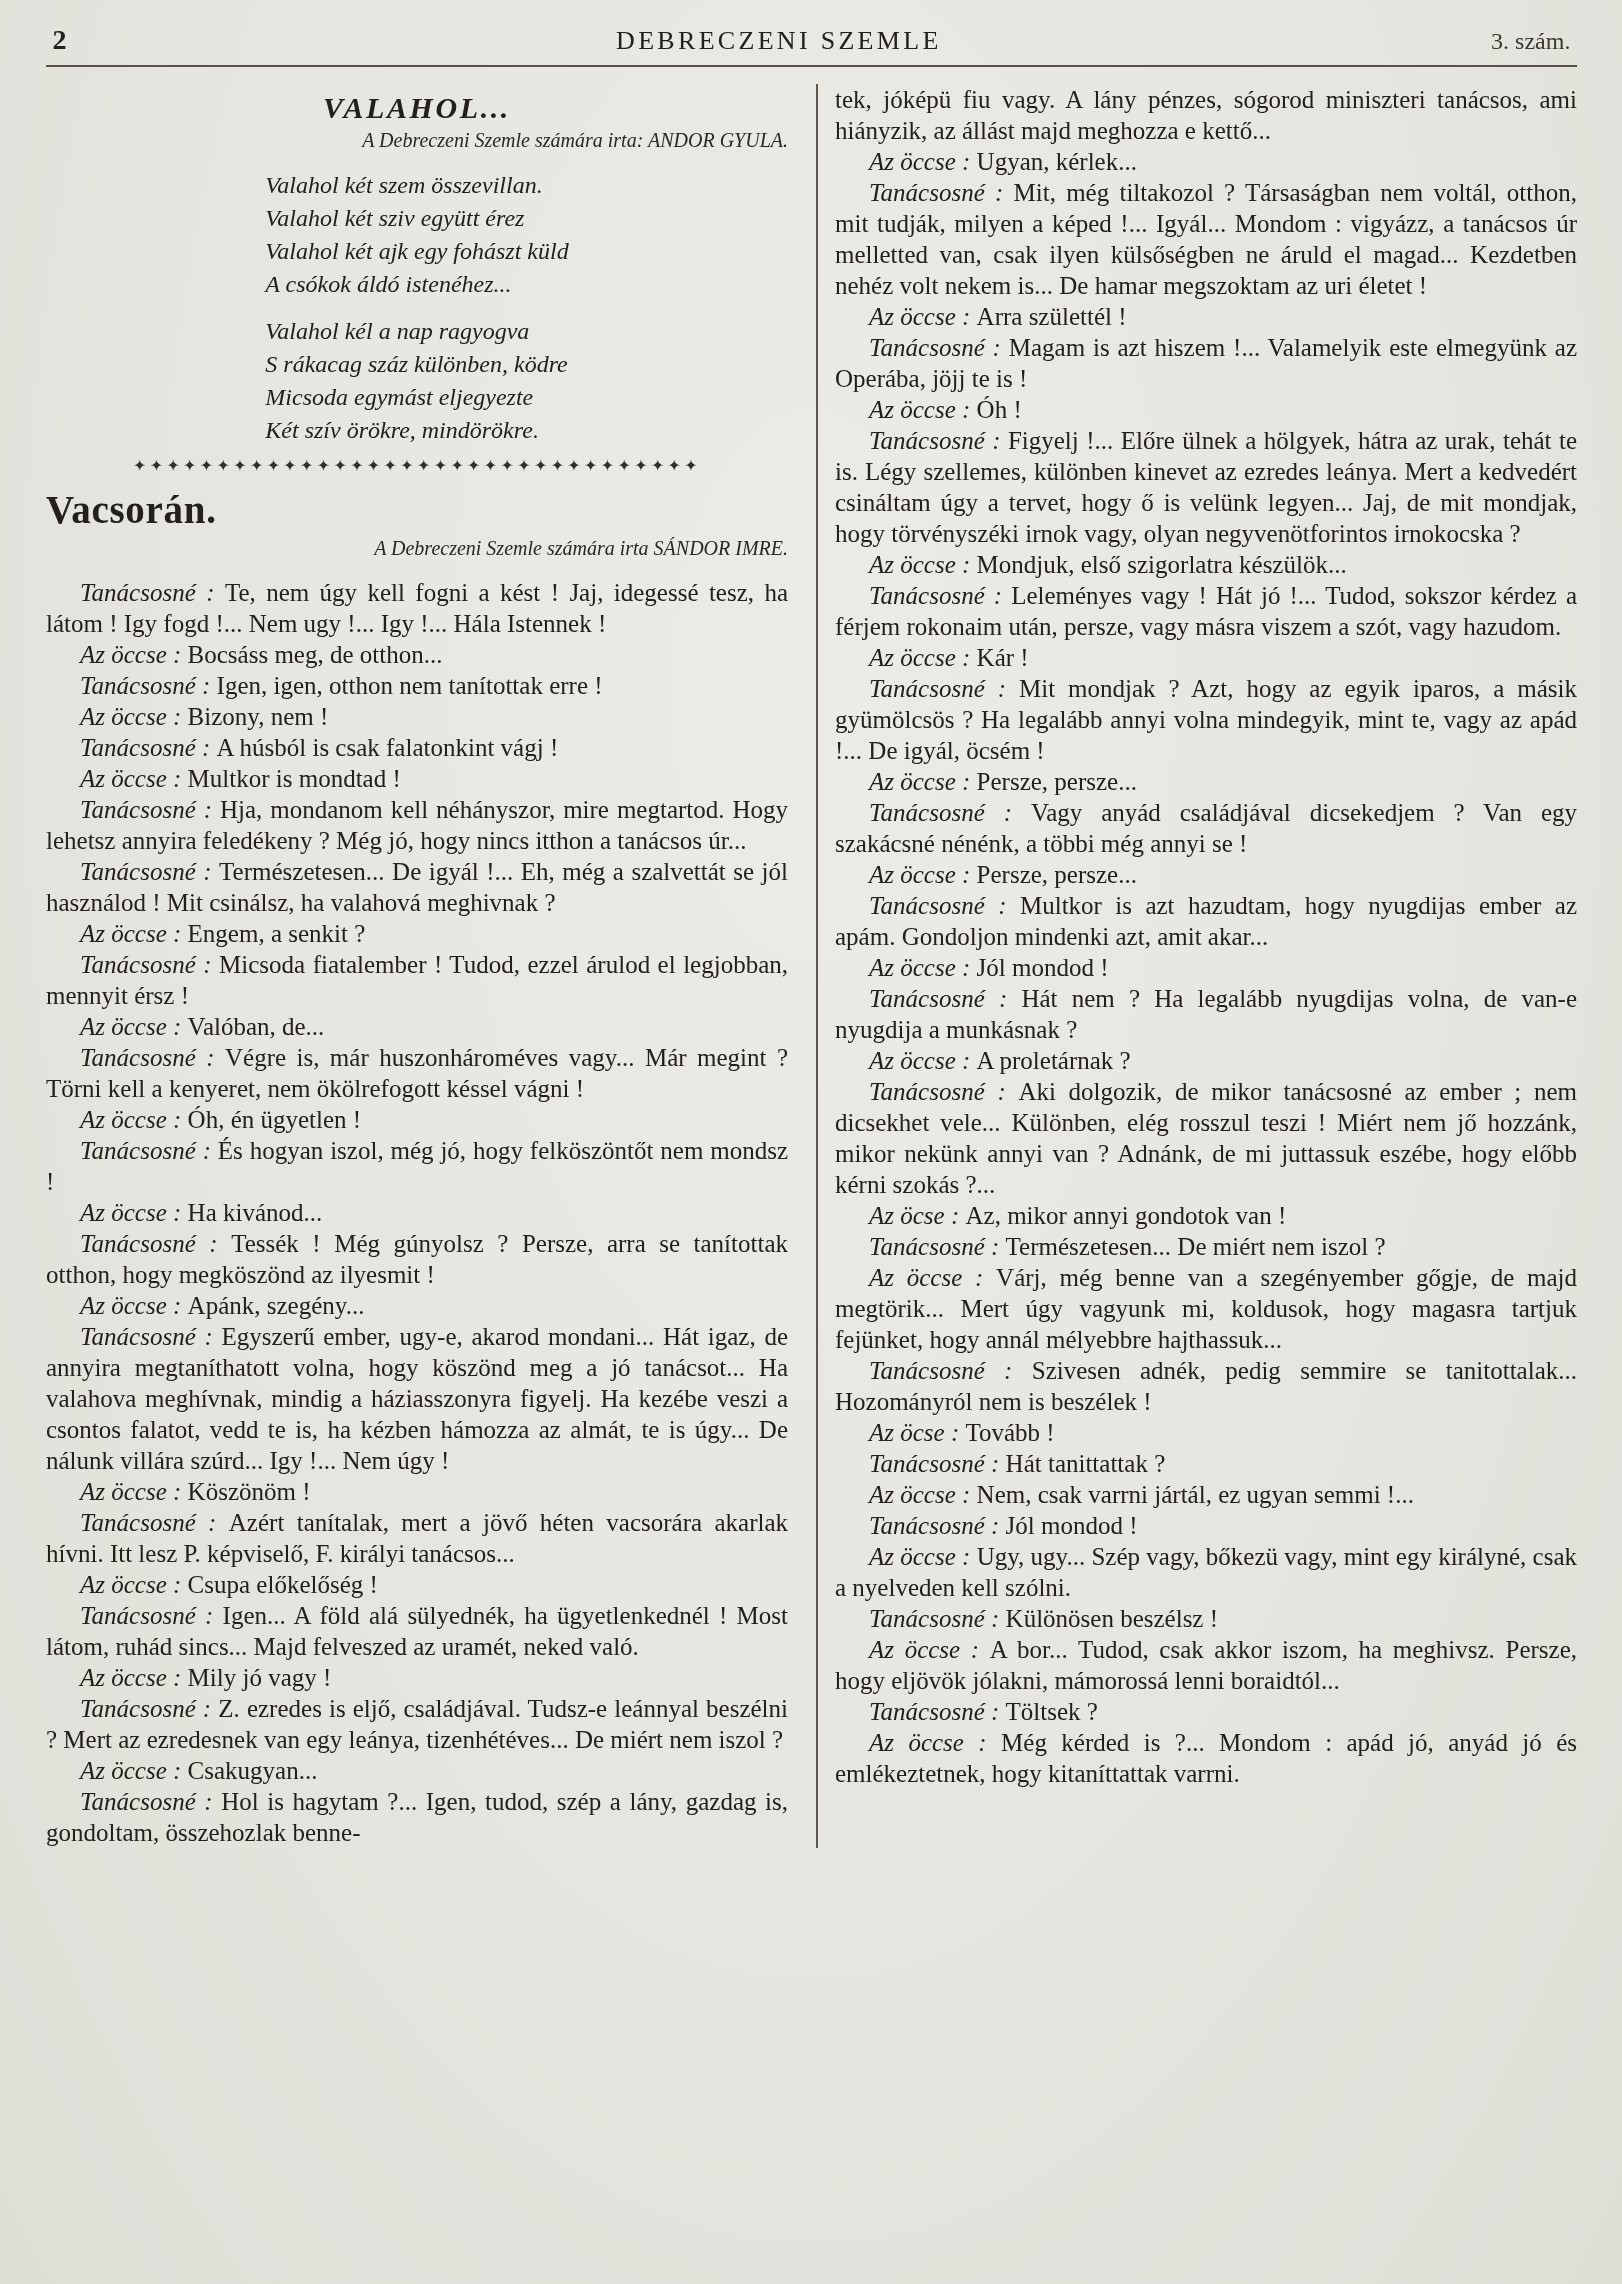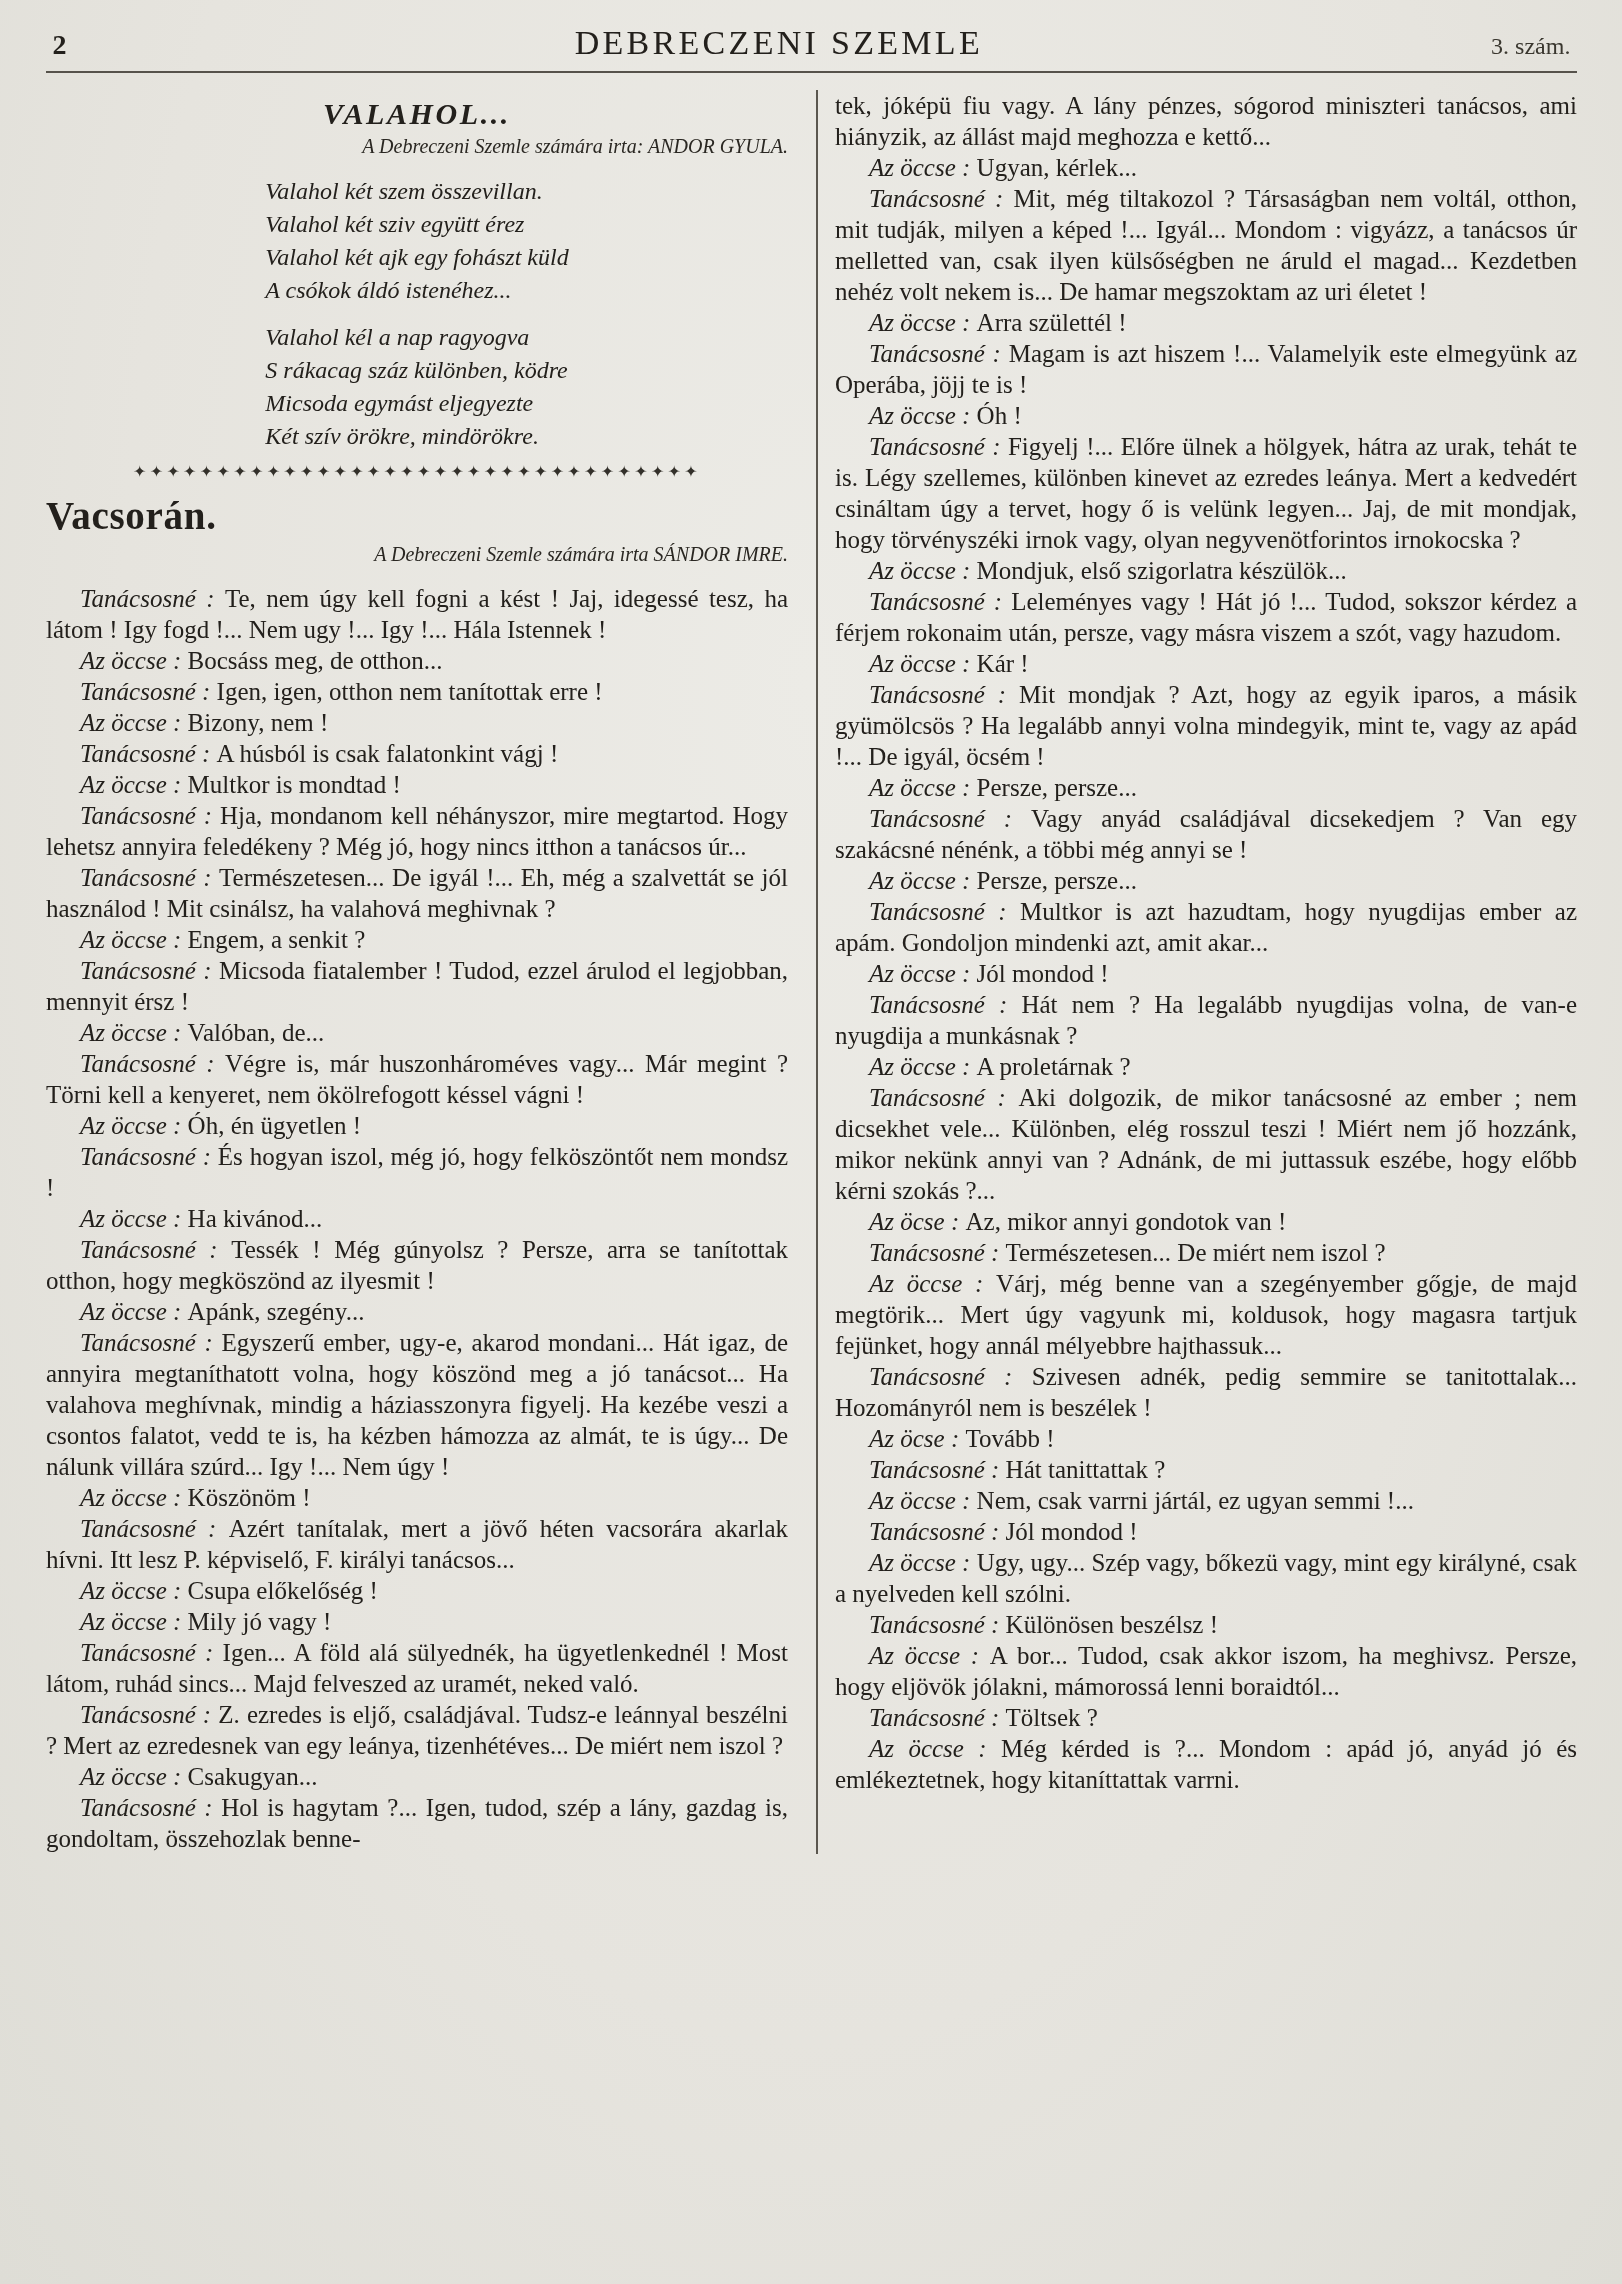--- a/index.html
+++ b/index.html
@@ -25,21 +25,21 @@
     justify-content: space-between;
     align-items: baseline;
     padding: 0 6.6px 9.2px 6.6px;
     border-bottom: 2px solid #56524b;
   }
   .pageno {
     font-size: 28px;
     font-weight: bold;
   }
   .jtitle {
-    font-size: 34px;
+    font-size: 26px;
     letter-spacing: 3.3px;
     font-weight: normal;
   }
   .issue {
     font-size: 24px;
     color: #3a372f;
   }
   
   .columns {
     display: flex;
@@ -162,22 +162,22 @@
             <p class="para"><span class="speaker">Tanácsosné : </span>Végre is, már huszonhároméves vagy... Már megint ? Törni kell a kenyeret, nem ökölrefogott késsel vágni !</p>
             <p class="para"><span class="speaker">Az öccse : </span>Óh, én ügyetlen !</p>
             <p class="para"><span class="speaker">Tanácsosné : </span>És hogyan iszol, még jó, hogy felköszöntőt nem mondsz !</p>
             <p class="para"><span class="speaker">Az öccse : </span>Ha kivánod...</p>
             <p class="para"><span class="speaker">Tanácsosné : </span>Tessék ! Még gúnyolsz ? Persze, arra se tanítottak otthon, hogy megköszönd az ilyesmit !</p>
             <p class="para"><span class="speaker">Az öccse : </span>Apánk, szegény...</p>
             <p class="para"><span class="speaker">Tanácsosné : </span>Egyszerű ember, ugy-e, akarod mondani... Hát igaz, de annyira megtaníthatott volna, hogy köszönd meg a jó tanácsot... Ha valahova meghívnak, mindig a háziasszonyra figyelj. Ha kezébe veszi a csontos falatot, vedd te is, ha kézben hámozza az almát, te is úgy... De nálunk villára szúrd... Igy !... Nem úgy !</p>
             <p class="para"><span class="speaker">Az öccse : </span>Köszönöm !</p>
             <p class="para"><span class="speaker">Tanácsosné : </span>Azért tanítalak, mert a jövő héten vacsorára akarlak hívni. Itt lesz P. képviselő, F. királyi tanácsos...</p>
             <p class="para"><span class="speaker">Az öccse : </span>Csupa előkelőség !</p>
+            <p class="para"><span class="speaker">Tanácsosné : </span>Igen... A föld alá sülyednék, ha ügyetlenkednél ! Most látom, ruhád sincs... Majd felveszed az uramét, neked való.</p>
             <p class="para"><span class="speaker">Az öccse : </span>Mily jó vagy !</p>
-            <p class="para"><span class="speaker">Tanácsosné : </span>Igen... A föld alá sülyednék, ha ügyetlenkednél ! Most látom, ruhád sincs... Majd felveszed az uramét, neked való.</p>
             <p class="para"><span class="speaker">Tanácsosné : </span>Z. ezredes is eljő, családjával. Tudsz-e leánnyal beszélni ? Mert az ezredesnek van egy leánya, tizenhétéves... De miért nem iszol ?</p>
             <p class="para"><span class="speaker">Az öccse : </span>Csakugyan...</p>
             <p class="para"><span class="speaker">Tanácsosné : </span>Hol is hagytam ?... Igen, tudod, szép a lány, gazdag is, gondoltam, összehozlak benne-</p>
           </div>
       </section>
     </div>
 
     <div class="col-rule"></div>
 
     <div class="col col-right">

